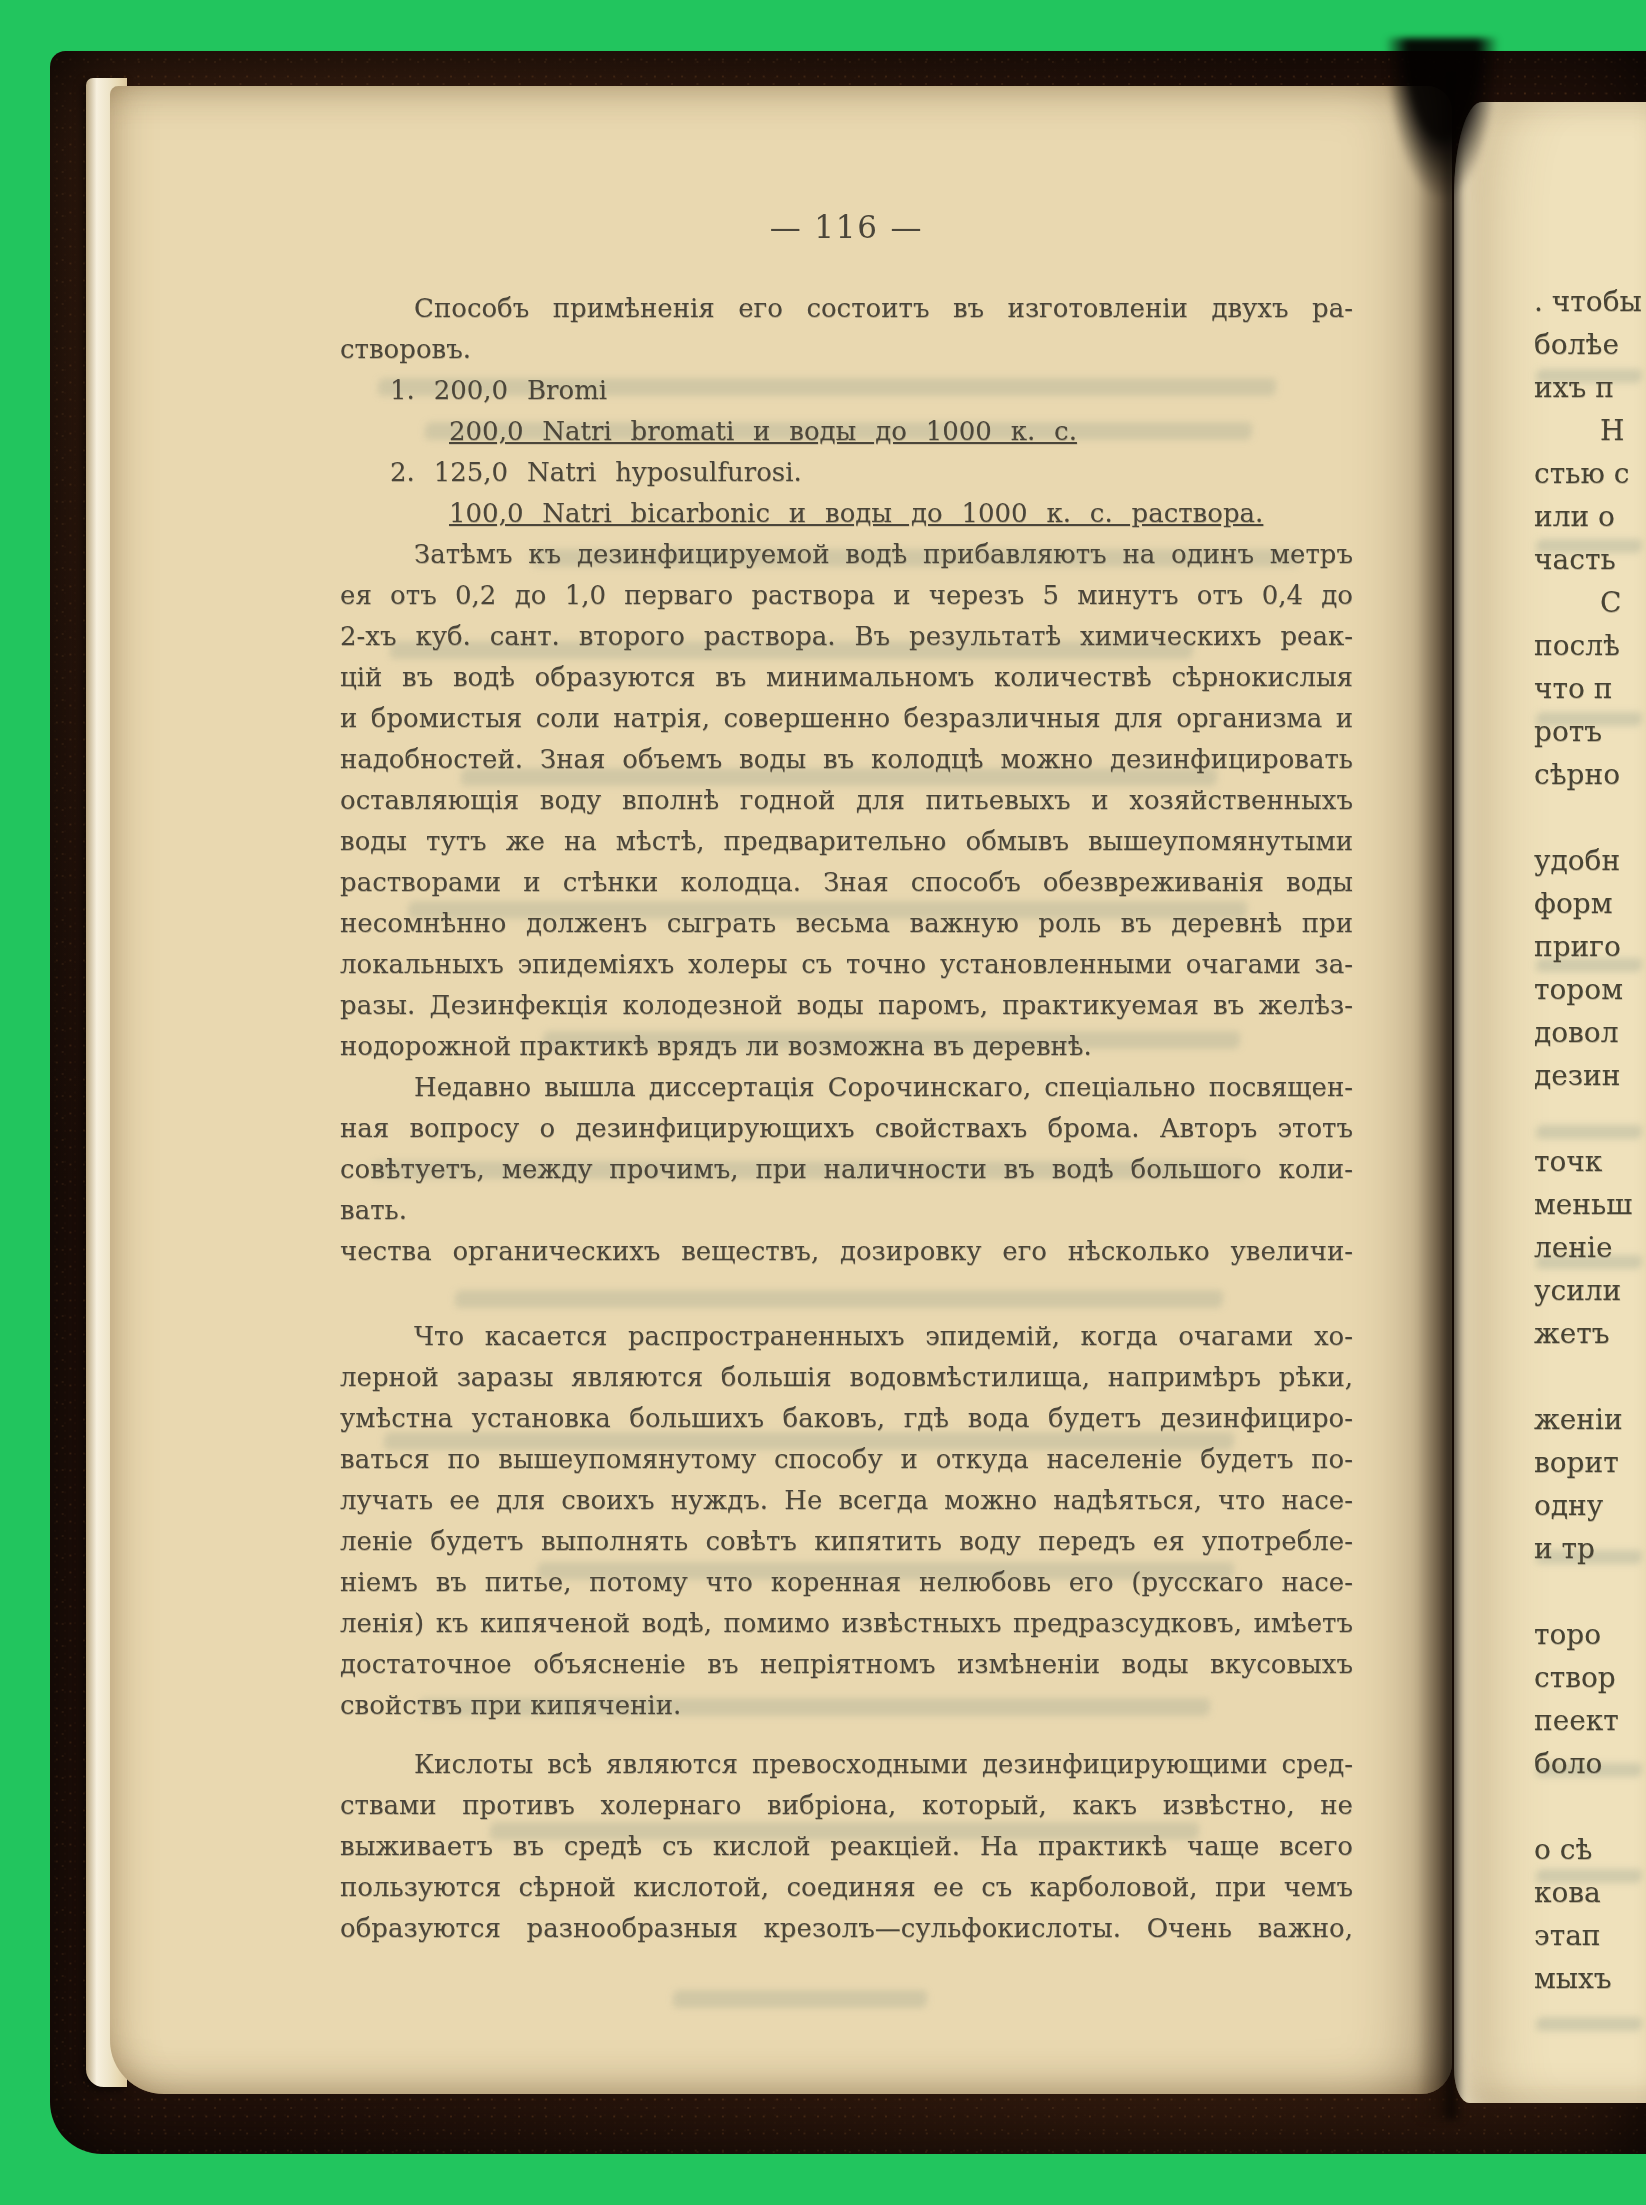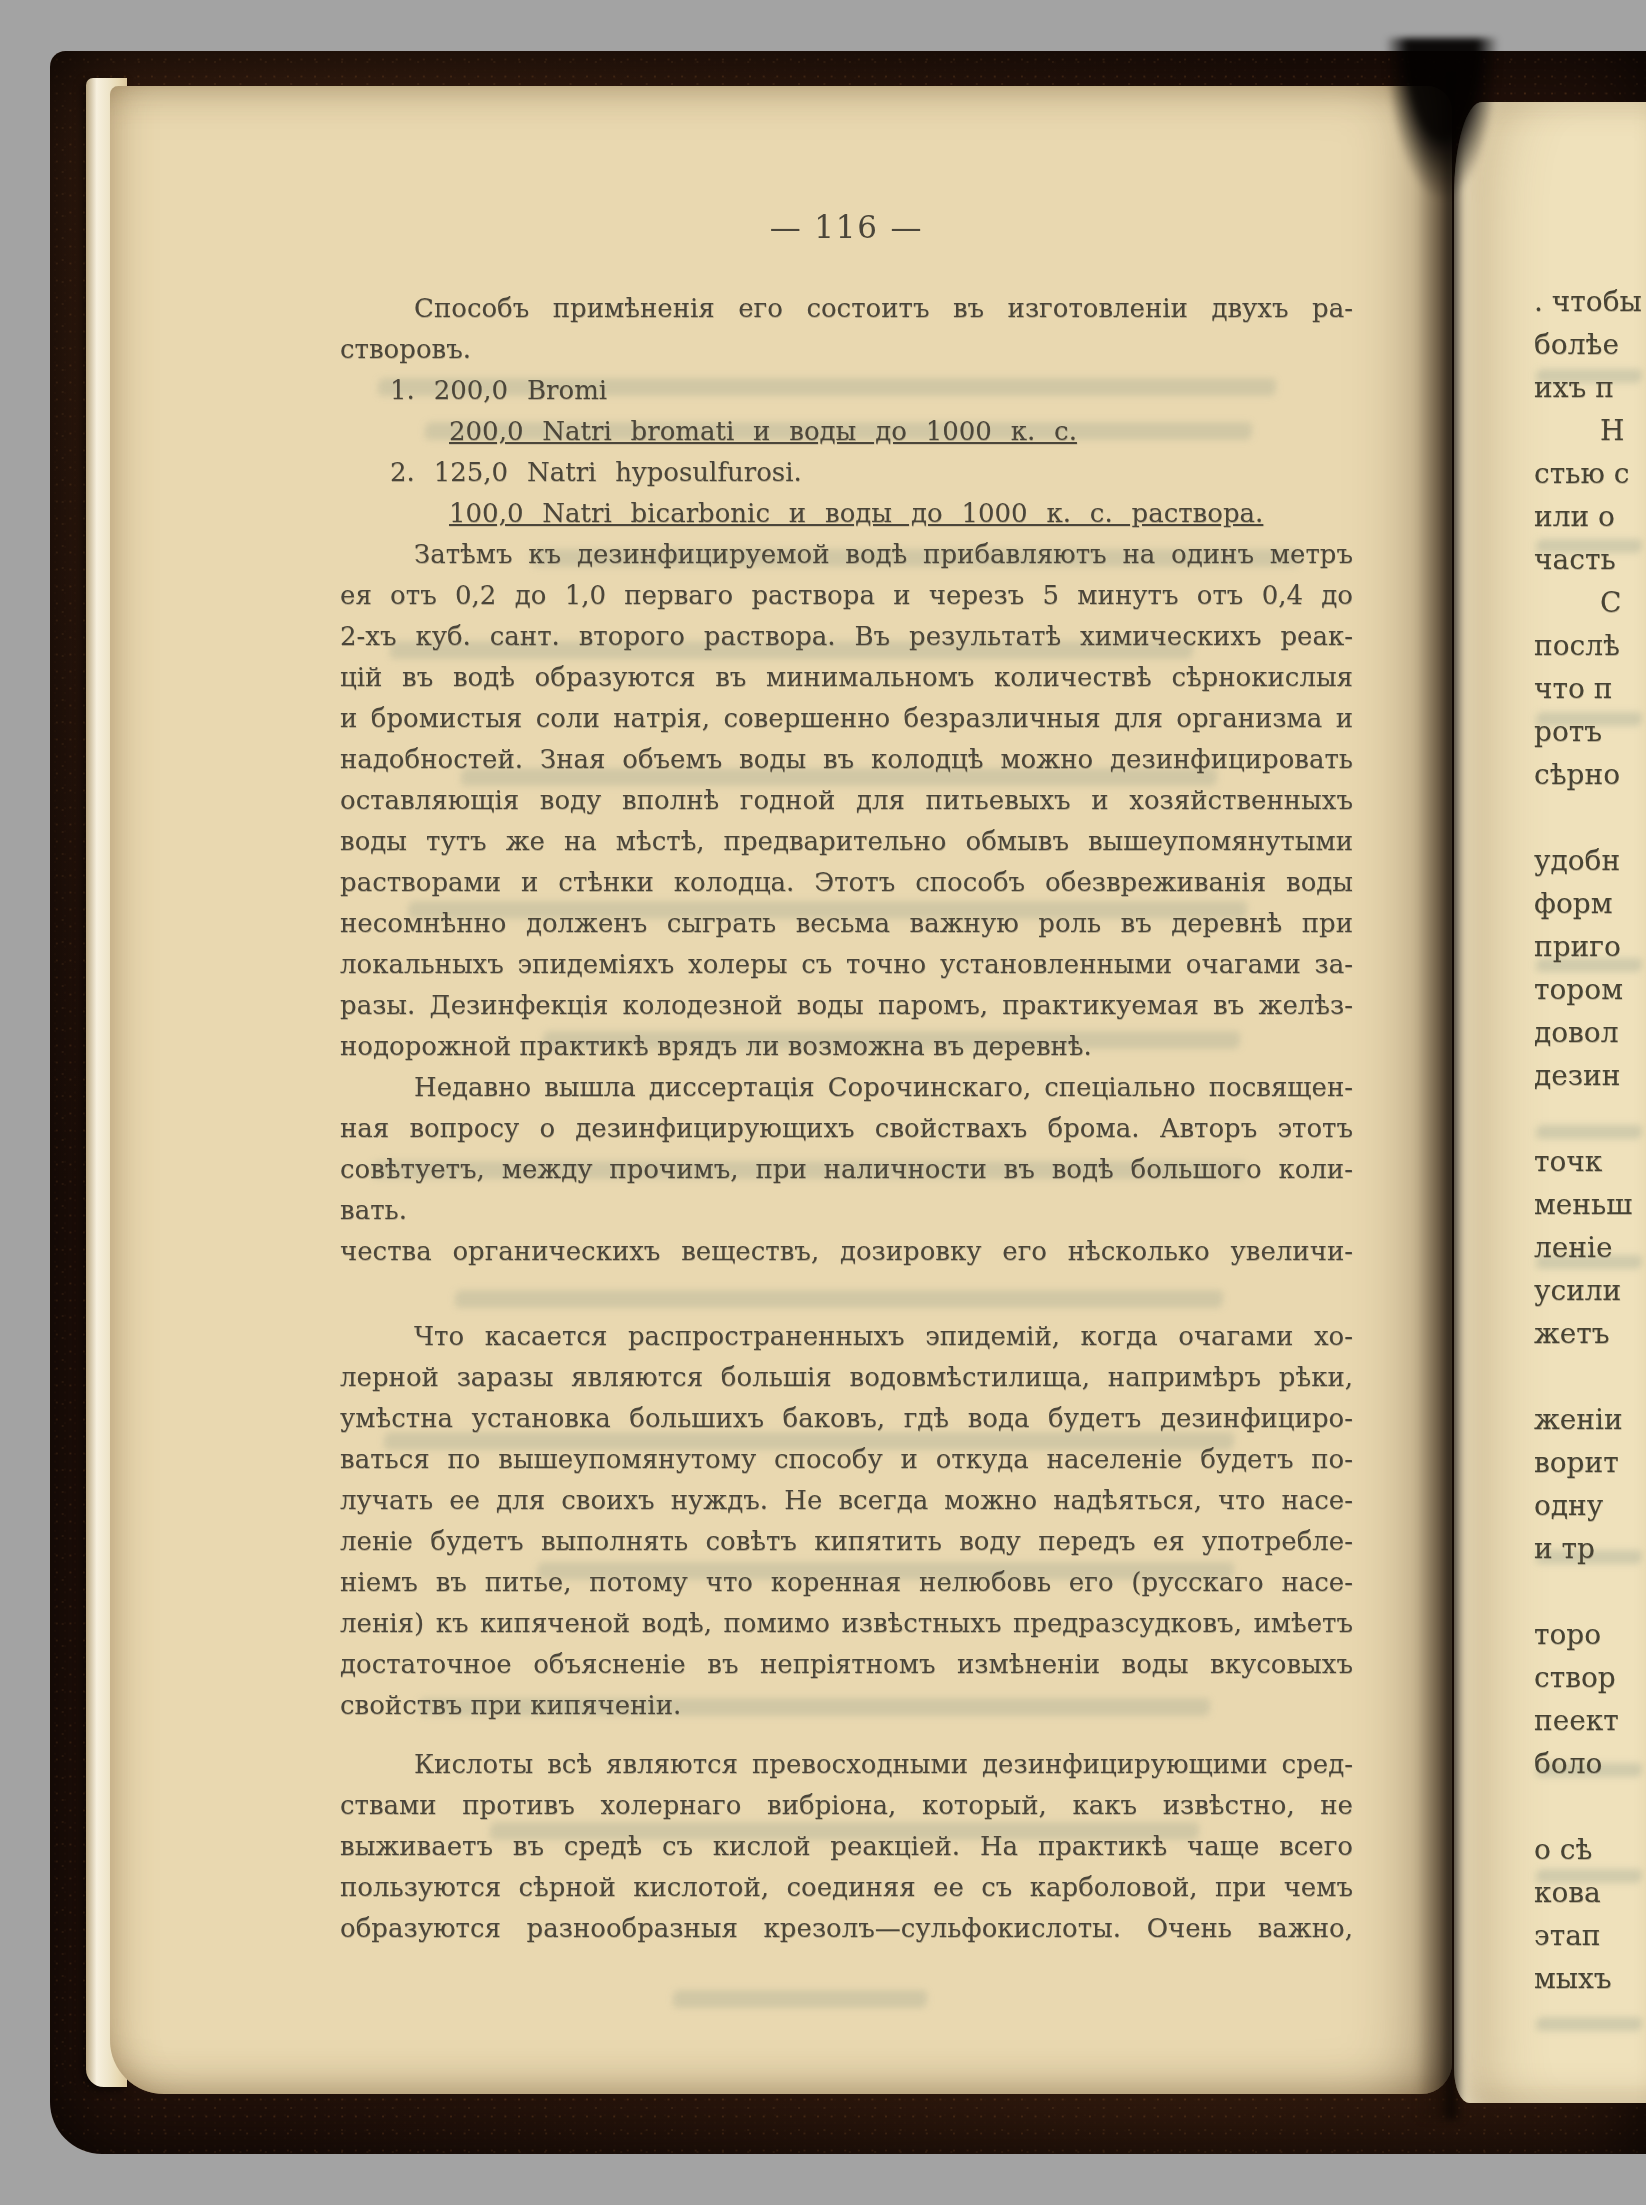--- a/index.html
+++ b/index.html
@@ -1,19 +1,19 @@
 <!DOCTYPE html>
 <html style="--paper: #e9d8b0; --paperRight: #efe1bb; --ink: #4b463a;font-size:9.4px"><head>
 <meta charset="utf-8">
 <title>scan</title>
 <style>
   html,body{margin:0;padding:0;background:#000;}
   .scene{
     position:relative;width:1647px;height:2205px;overflow:hidden;
-    background:#a3a3a3;
+    background:#22c55e;
     font-family:"DejaVu Serif","Liberation Serif",serif;
   }
   
   .cover{
     position:absolute;left:50px;top:51px;width:1597px;height:2103px;
     background-color:#22110a;
     background-image:
       radial-gradient(rgba(150,92,45,.33) 0.7px, transparent 1.1px),
       radial-gradient(rgba(95,52,25,.45) 0.6px, transparent 0.9px),
       radial-gradient(rgba(190,130,70,.16) 0.9px, transparent 1.3px),
@@ -144,21 +144,21 @@
       <div class="ln li1">2. 125,0 Natri hyposulfurosi.</div>
       <div class="ln li2">100,0 Natri bicarbonic и воды до 1000 к. с. раствора.</div>
       <div class="ln just ind">Затѣмъ къ дезинфицируемой водѣ прибавляютъ на одинъ метръ</div>
       <div class="ln just">ея отъ 0,2 до 1,0 перваго раствора и черезъ 5 минутъ отъ 0,4 до</div>
       <div class="ln just">2-хъ куб. сант. второго раствора. Въ результатѣ химическихъ реак-</div>
       <div class="ln just">цій въ водѣ образуются въ минимальномъ количествѣ сѣрнокислыя</div>
       <div class="ln just">и бромистыя соли натрія, совершенно безразличныя для организма и</div>
       <div class="ln just">надобностей. Зная объемъ воды въ колодцѣ можно дезинфицировать</div>
       <div class="ln just">оставляющія воду вполнѣ годной для питьевыхъ и хозяйственныхъ</div>
       <div class="ln just">воды тутъ же на мѣстѣ, предварительно обмывъ вышеупомянутыми</div>
-      <div class="ln just">растворами и стѣнки колодца. Этотъ способъ обезвреживанія воды</div>
+      <div class="ln just">растворами и стѣнки колодца. Зная способъ обезвреживанія воды</div>
       <div class="ln just">несомнѣнно долженъ сыграть весьма важную роль въ деревнѣ при</div>
       <div class="ln just">локальныхъ эпидеміяхъ холеры съ точно установленными очагами за-</div>
       <div class="ln just">разы. Дезинфекція колодезной воды паромъ, практикуемая въ желѣз-</div>
       <div class="ln">нодорожной практикѣ врядъ ли возможна въ деревнѣ.</div>
       <div class="ln just ind">Недавно вышла диссертація Сорочинскаго, спеціально посвящен-</div>
       <div class="ln just">ная вопросу о дезинфицирующихъ свойствахъ брома. Авторъ этотъ</div>
       <div class="ln just">совѣтуетъ, между прочимъ, при наличности въ водѣ большого коли-</div>
       <div class="ln">вать.</div>
       <div class="ln just">чества органическихъ веществъ, дозировку его нѣсколько увеличи-</div>
       <div class="ln just ind gaplg">Что касается распространенныхъ эпидемій, когда очагами хо-</div>

